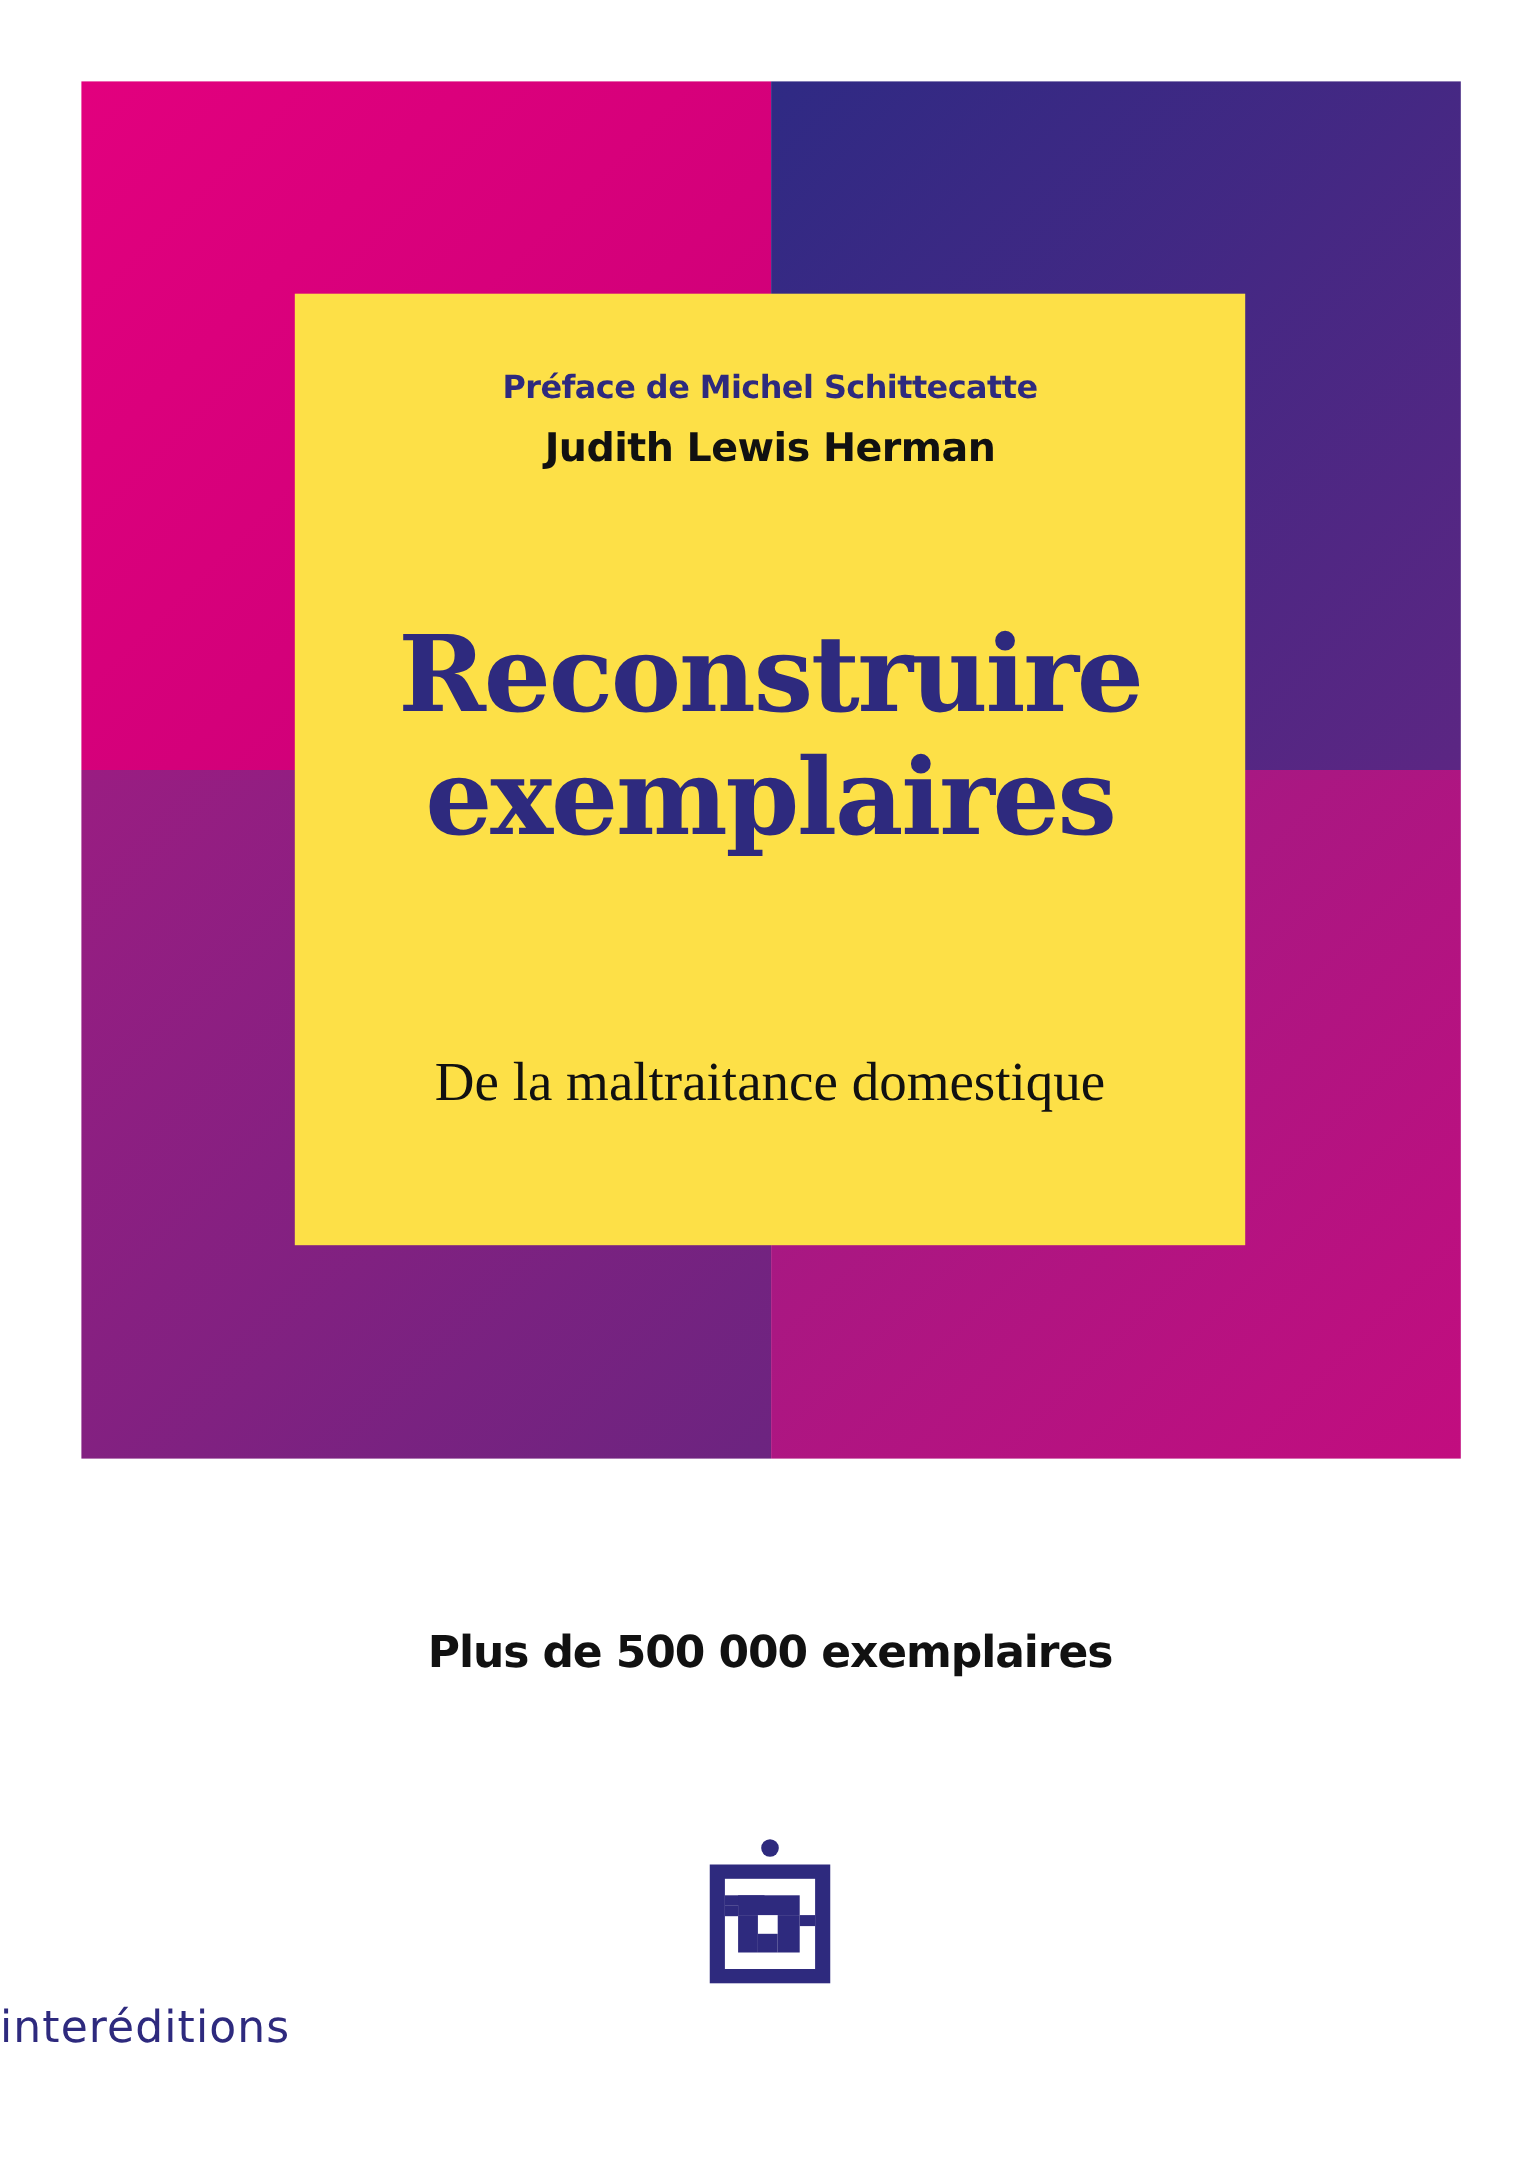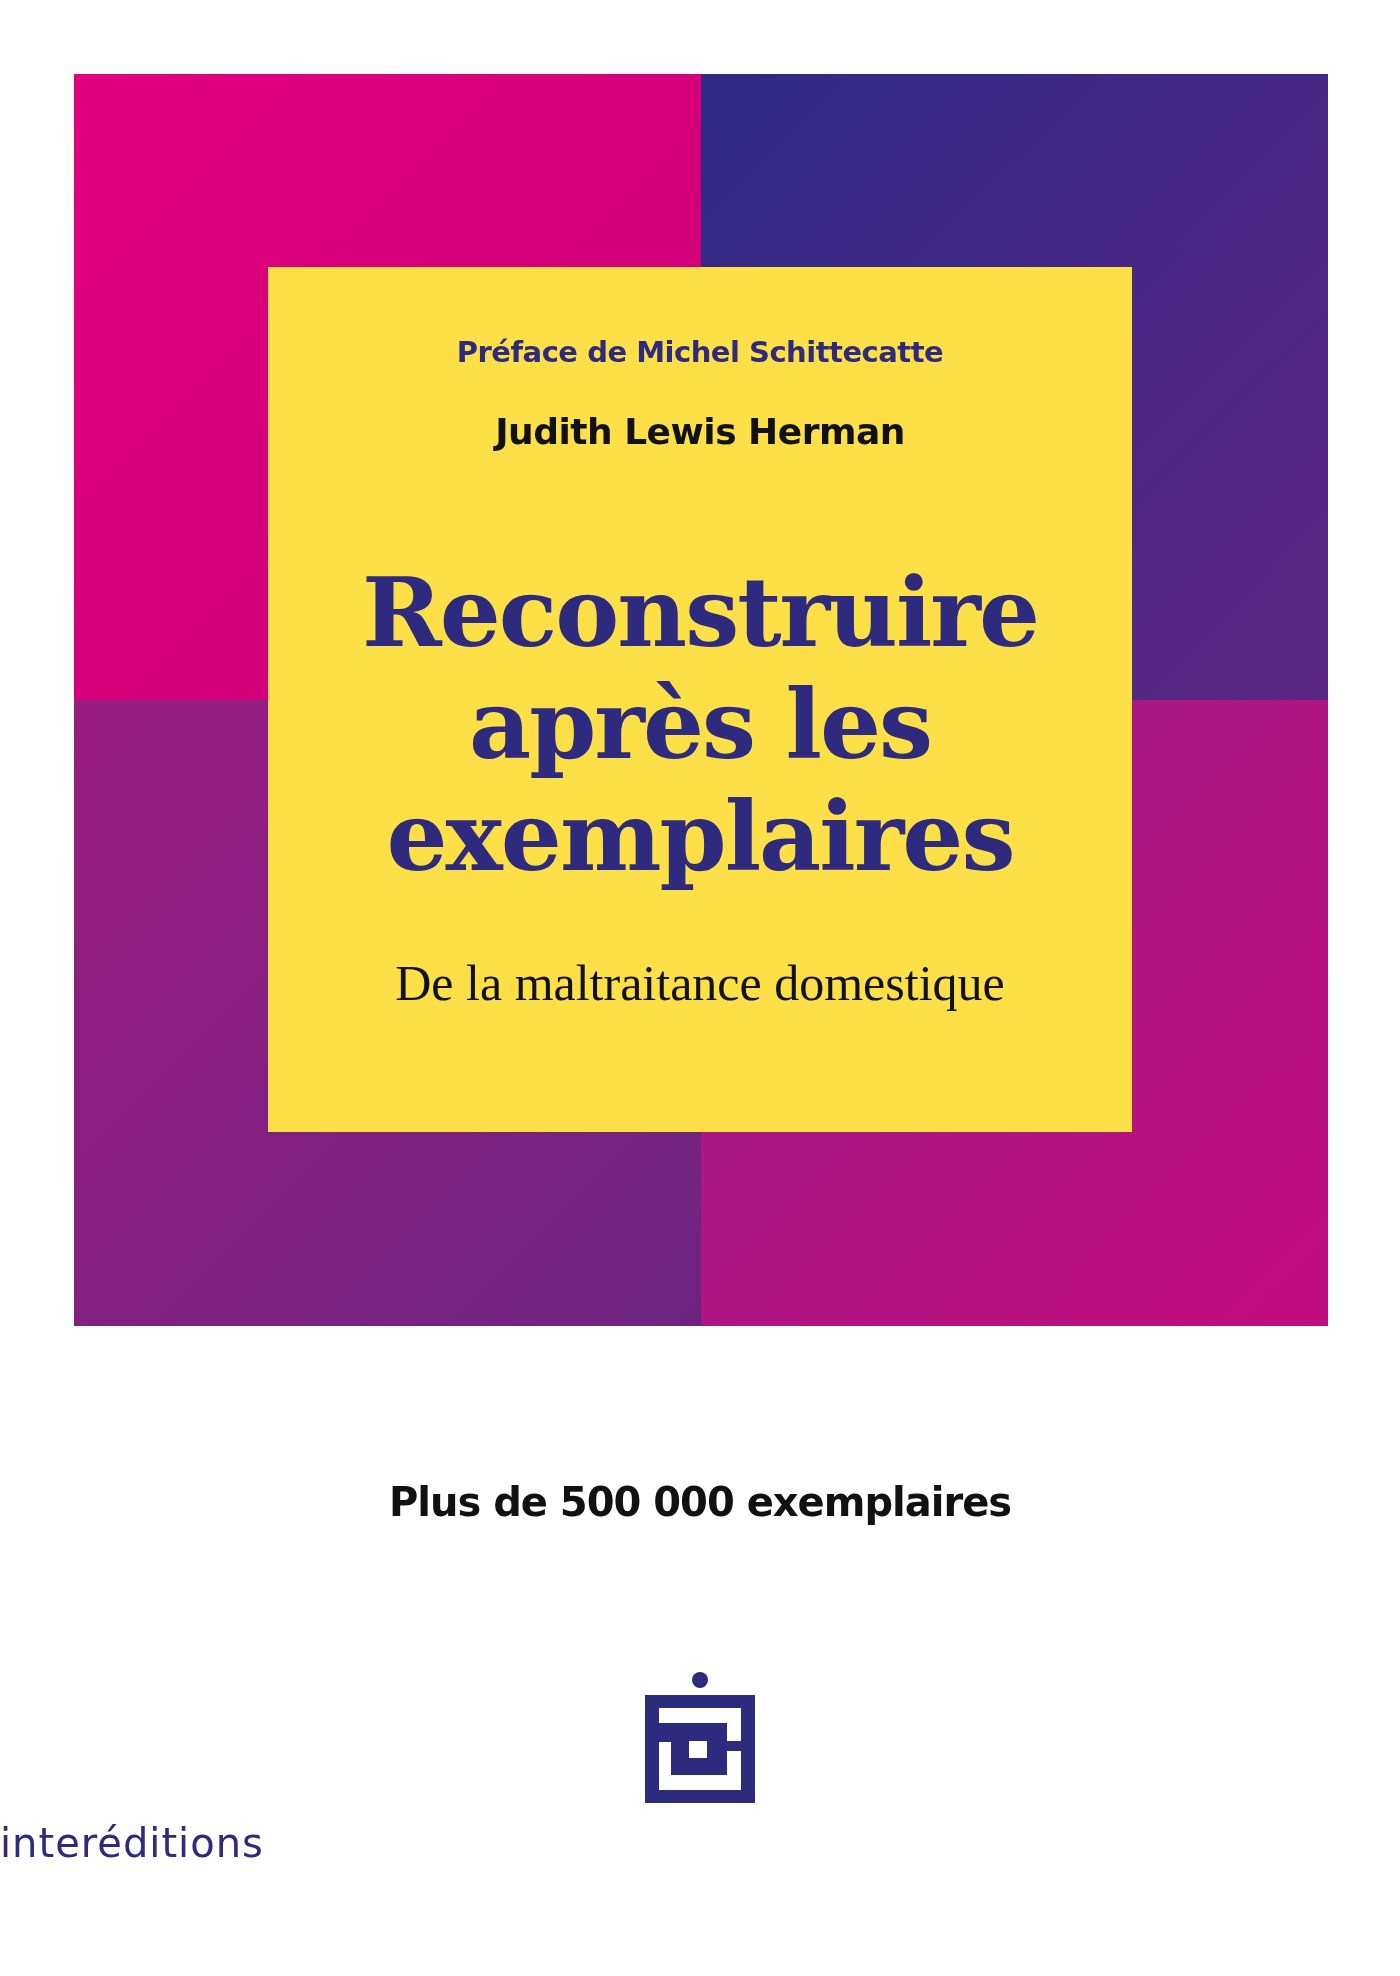--- a/index.html
+++ b/index.html
@@ -5,21 +5,21 @@
 html,body{margin:0;padding:0;}
 body{width:1400px;height:1976px;background:#fff;position:relative;overflow:hidden;font-family:"Liberation Sans",sans-serif;}
 .frame{position:absolute;left:74px;top:74px;width:1254px;height:1252px;}
 .q{position:absolute;width:627px;height:626px;}
 .q-tl{left:0;top:0;background:linear-gradient(135deg,#e2007e 0%,#c90077 100%);}
 .q-tr{left:627px;top:0;background:linear-gradient(135deg,#2f2a84 0%,#5c2683 100%);}
 .q-bl{left:0;top:626px;background:linear-gradient(135deg,#9a1d82 0%,#6c2480 100%);}
 .q-br{left:627px;top:626px;background:linear-gradient(135deg,#9a1e84 0%,#c20d7f 100%);}
 .card{position:absolute;left:268px;top:267px;width:864px;height:865px;background:#fde047;text-align:center;}
 .preface{position:absolute;top:68px;left:0;width:100%;font-family:"DejaVu Sans",sans-serif;font-weight:bold;font-size:29px;color:#2e2a7e;letter-spacing:-0.5px;}
-.author{position:absolute;top:120px;left:0;width:100%;font-family:"DejaVu Sans",sans-serif;font-weight:bold;font-size:36px;color:#111;letter-spacing:-0.5px;margin-top:24px;}
+.author{position:absolute;top:120px;left:0;width:100%;font-family:"DejaVu Sans",sans-serif;font-weight:bold;font-size:36px;color:#111;letter-spacing:-0.5px;}
 .title{position:absolute;top:290px;left:0;width:100%;font-family:"DejaVu Serif",serif;font-weight:bold;font-size:96px;line-height:112px;color:#2e2a7e;letter-spacing:-2px;}
 .subtitle{position:absolute;top:685px;left:0;width:100%;font-family:Liberation Serif, serif;font-size:50px;line-height:62px;color:#111;}
 .tagline{position:absolute;top:1460px;left:0;width:1400px;text-align:center;font-family:"DejaVu Sans",sans-serif;font-weight:bold;font-size:40px;line-height:84px;color:#111;letter-spacing:-1px;}
 .logo{position:absolute;left:645px;top:1670px;width:110px;height:135px;}
 .brand{position:absolute;top:1820px;left:0;width:1400px;font-family:"DejaVu Sans",sans-serif;font-size:40px;color:#2e2a7e;letter-spacing:1px;}
 </style>
 </head>
 <body>
 
 <div class="frame">
@@ -27,21 +27,20 @@
   <div class="q q-tr"></div>
   <div class="q q-bl"></div>
   <div class="q q-br"></div>
 </div>
 
 <div class="card">
   <div class="preface">Préface de Michel Schittecatte</div>
   <div class="author">Judith Lewis Herman</div>
   <div class="title">
     <div>Reconstruire</div>
-    <div>après les</div>
     <div>exemplaires</div>
   </div>
   <div class="subtitle">
     <div>De la maltraitance domestique</div>
   </div>
 </div>
 
 <div class="tagline">
   <div>Plus de 500 000 exemplaires</div>
 </div>

